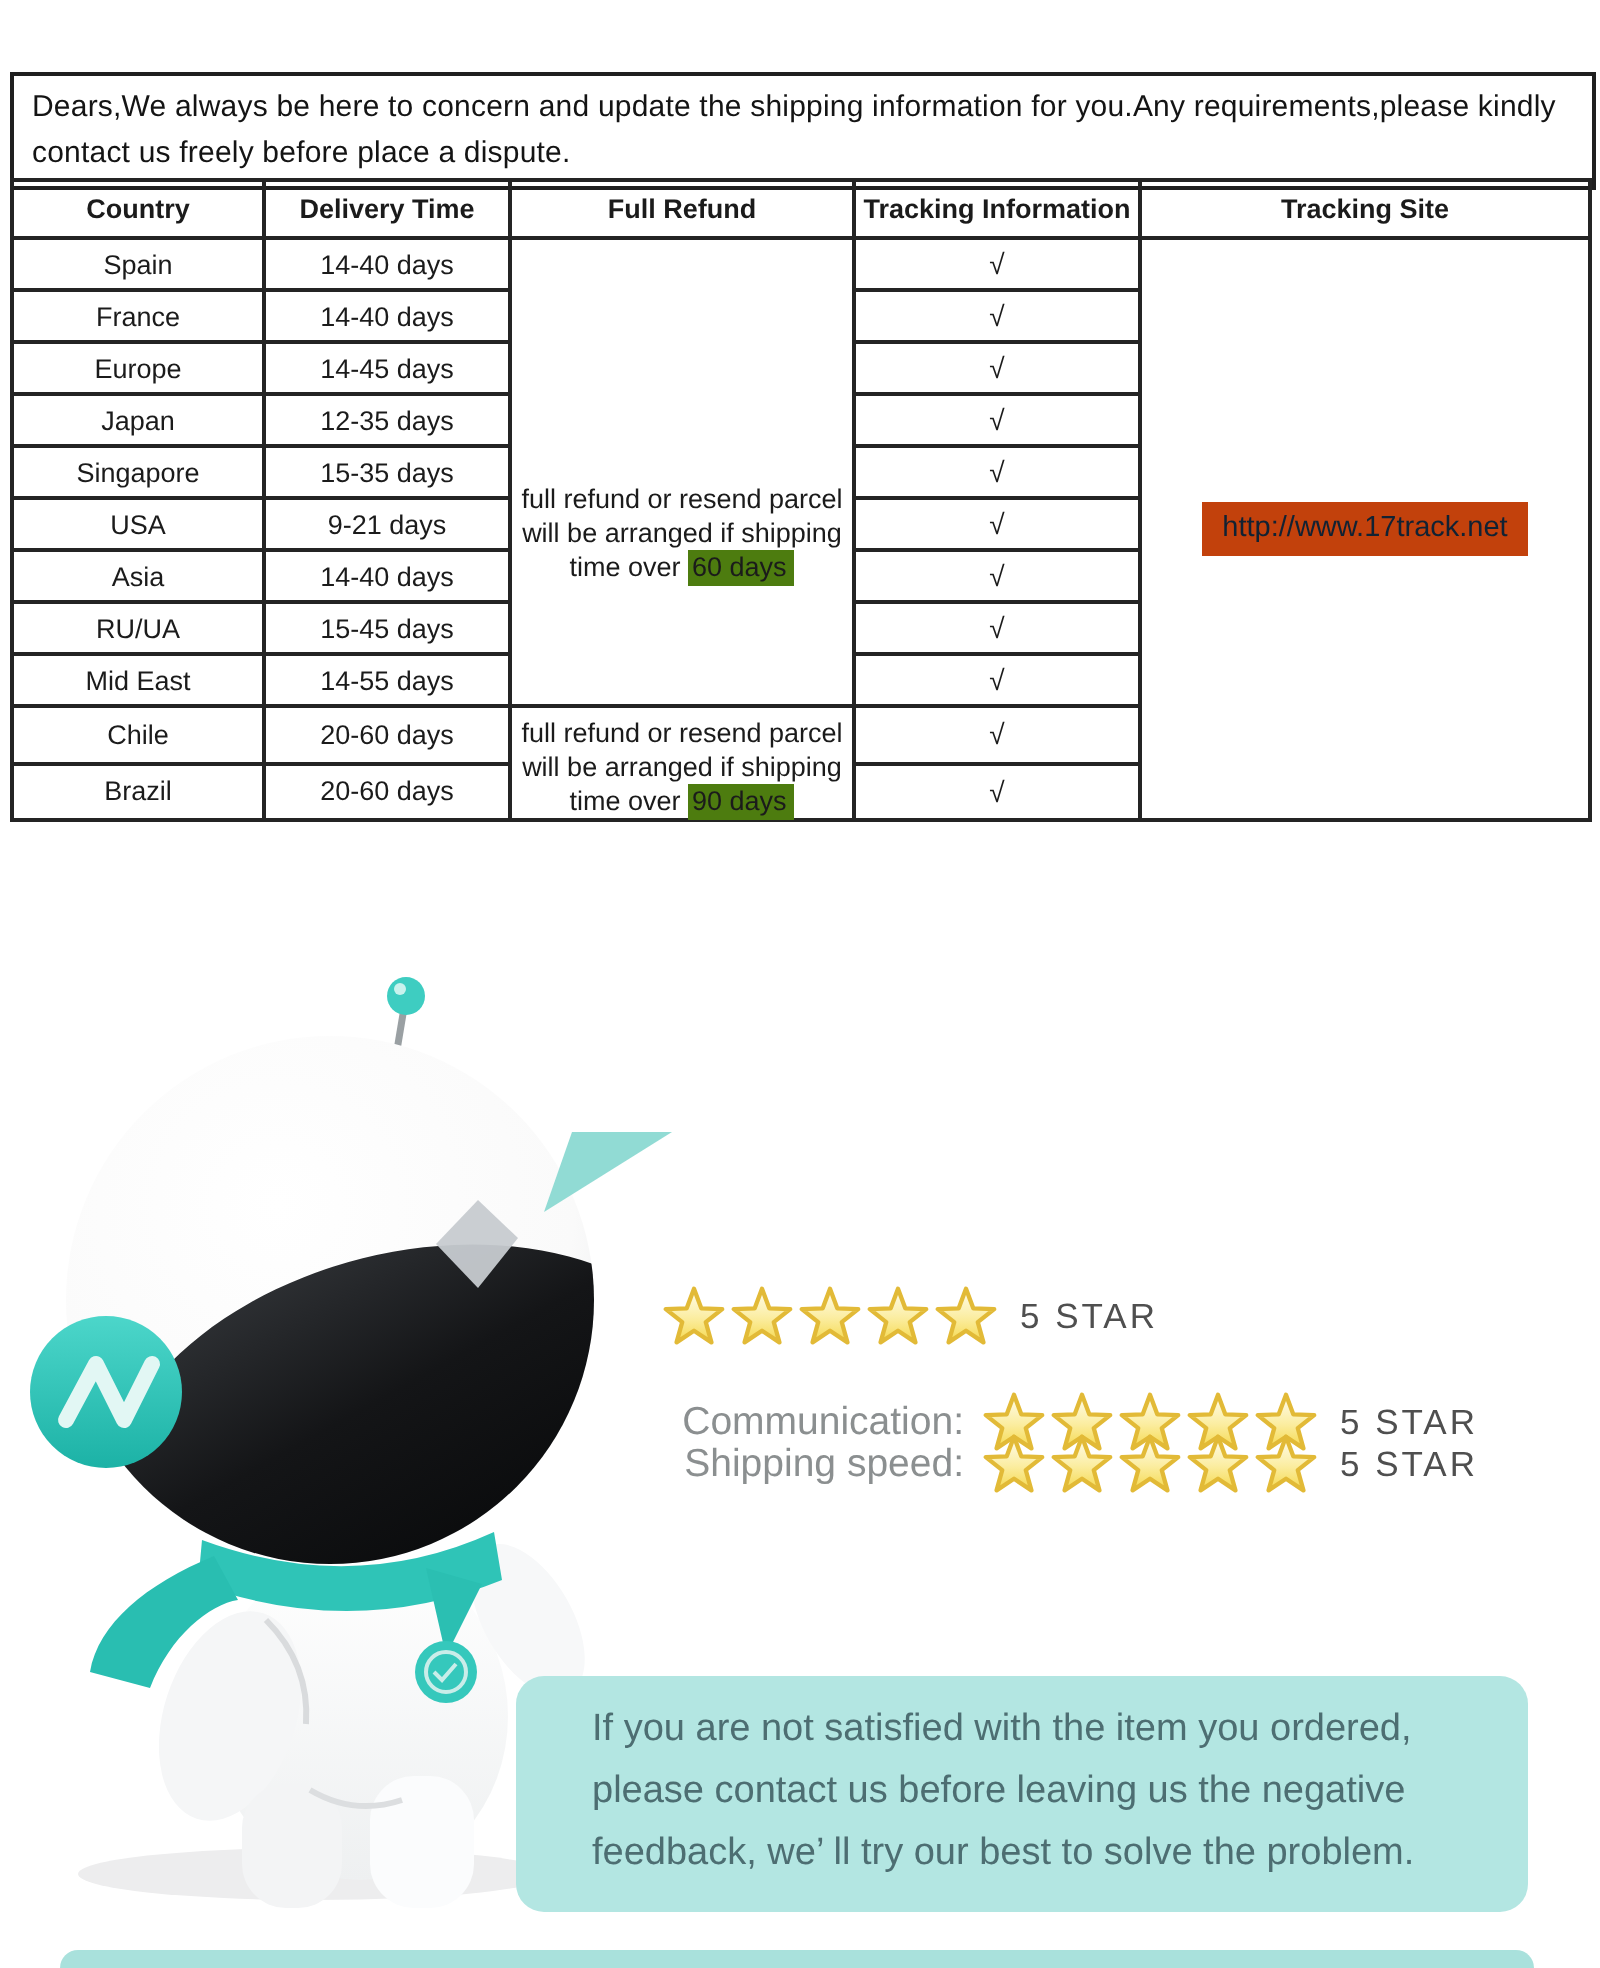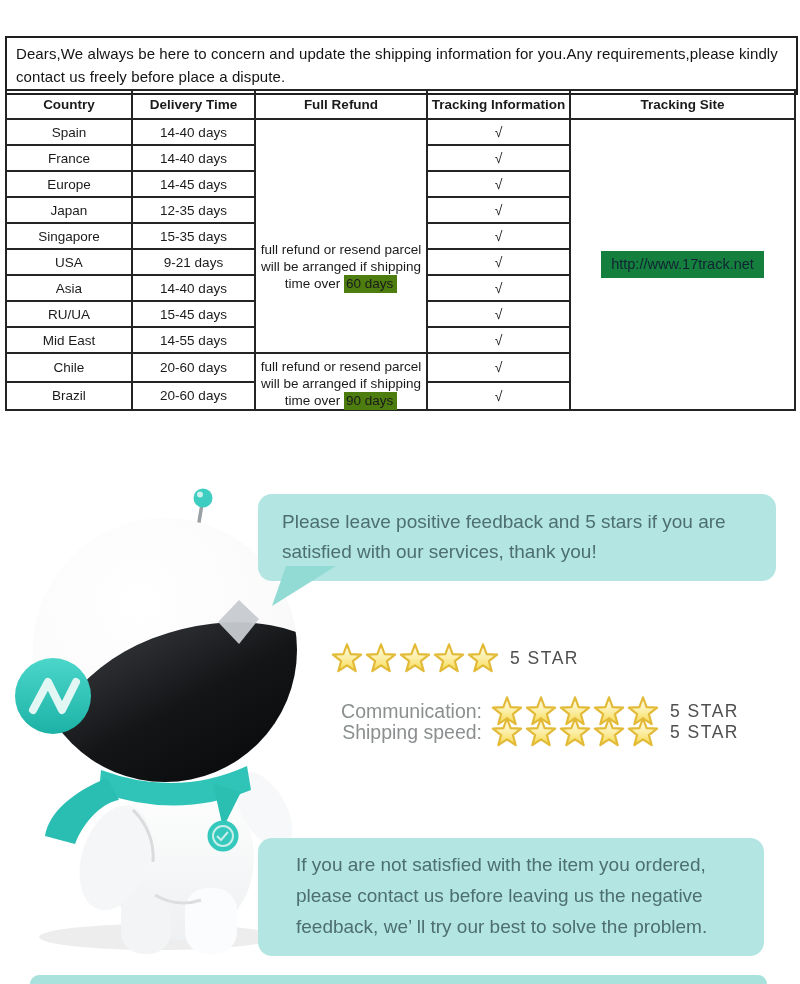--- a/index.html
+++ b/index.html
@@ -14,21 +14,21 @@
   table.ship{position:absolute;left:5px;top:89px;width:789px;border-collapse:collapse;
              table-layout:fixed;font-size:13.5px;color:#1b1b1b;}
   table.ship th,table.ship td{border:2px solid #242424;padding:0;}
   table.ship th{height:27px;font-size:13.5px;font-weight:bold;text-align:center;}
   table.ship td{height:24px;text-align:center;vertical-align:middle;}
   td.refund{vertical-align:top;text-align:left;padding:6px 6px 4px 8px;line-height:17px;font-size:13.5px;}
   td.refund.g1{padding-top:60px;}
   td.refund.g2{vertical-align:middle;padding-top:4px;}
   .hl-yellow{background:#4d7c0f;padding:1px 4px 2px 2px;}
   td.site{vertical-align:middle;}
-  .url-hl{display:inline-block;background:#15803d;color:#123;padding:5px 10px 6px 10px;
+  .url-hl{display:inline-block;background:#c2410c;color:#123;padding:5px 10px 6px 10px;
           font-size:14.5px;cursor:pointer;}
   .chk{font-size:14px;}
 
   
   .bubble{position:absolute;background:#b3e6e2;border-radius:14px;color:#4d6e72;
           font-size:19px;line-height:30px;}
   .bubble-top{left:258px;top:494px;width:470px;padding:13px 24px 14px 24px;}
   .bubble-bottom{left:258px;top:838px;width:450px;padding:11px 18px 14px 38px;line-height:31px;}
   .tail{position:absolute;left:262px;top:566px;width:80px;height:42px;}
   .peek-strip{position:absolute;left:30px;top:975px;width:737px;height:9px;background:#a9e1dc;
@@ -199,24 +199,20 @@
     <circle cx="160" cy="170" r="132" fill="url(#headGrad)"></circle>
     <g clip-path="url(#headClip)">
       <ellipse cx="202" cy="252" rx="158" ry="106" fill="url(#visorGrad)" transform="rotate(-14 202 252)"></ellipse>
       <polygon points="234,120 254,139 234,164 213,142" fill="#c7cbd0" opacity="0.95"></polygon>
     </g>
 
     <circle cx="48" cy="216" r="38" fill="url(#tealGrad)"></circle>
     <polyline points="28,230 43,202 57,230 71,202" fill="none" stroke="#e2f7f4" stroke-width="8" stroke-linecap="round" stroke-linejoin="round"></polyline>
   </svg>
 
-  <div class="bubble bubble-top">
-    <div>Please leave positive feedback and 5 stars if you are</div>
-    <div>satisfied with our services, thank you!</div>
-  </div>
   <svg class="tail" viewBox="0 0 80 42">
     <polygon points="24,0 74,0 10,40" fill="#91dbd4"></polygon>
   </svg>
 
   <div class="rating-row r0">
     <div class="stars">
       <svg width="34" height="31" viewBox="0 0 24 23">
           <polygon points="12,1 14.7,8.28 22.46,8.6 16.37,13.42 18.47,20.9 12,16.6 5.53,20.9 7.63,13.42 1.54,8.6 9.3,8.28" fill="url(#starGrad)" stroke="#e2ba37" stroke-width="1.6" stroke-linejoin="round"></polygon>
         </svg>
       <svg width="34" height="31" viewBox="0 0 24 23">

